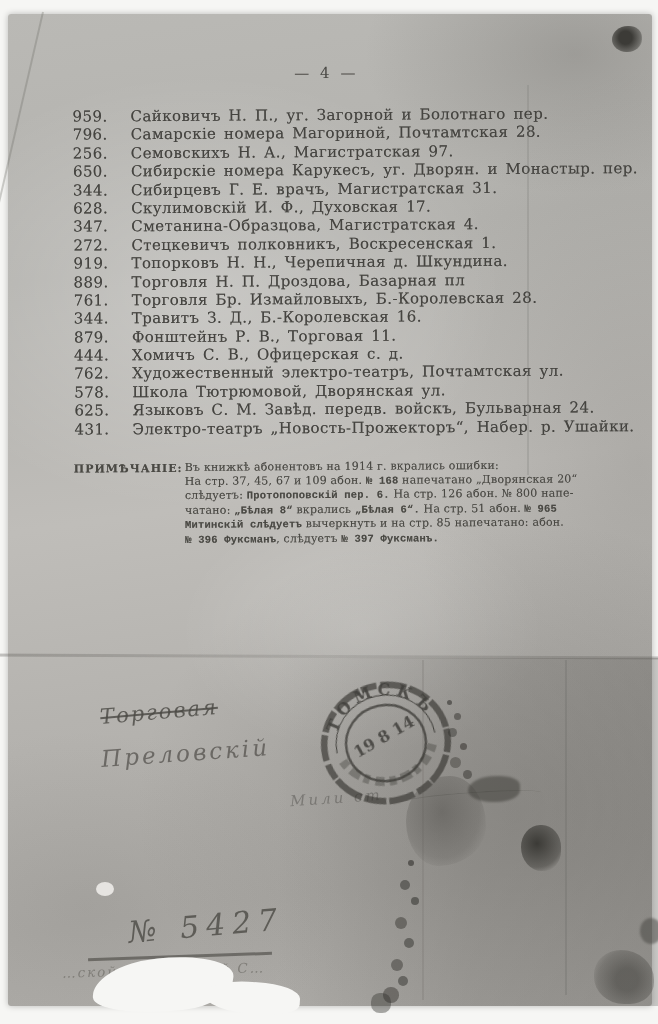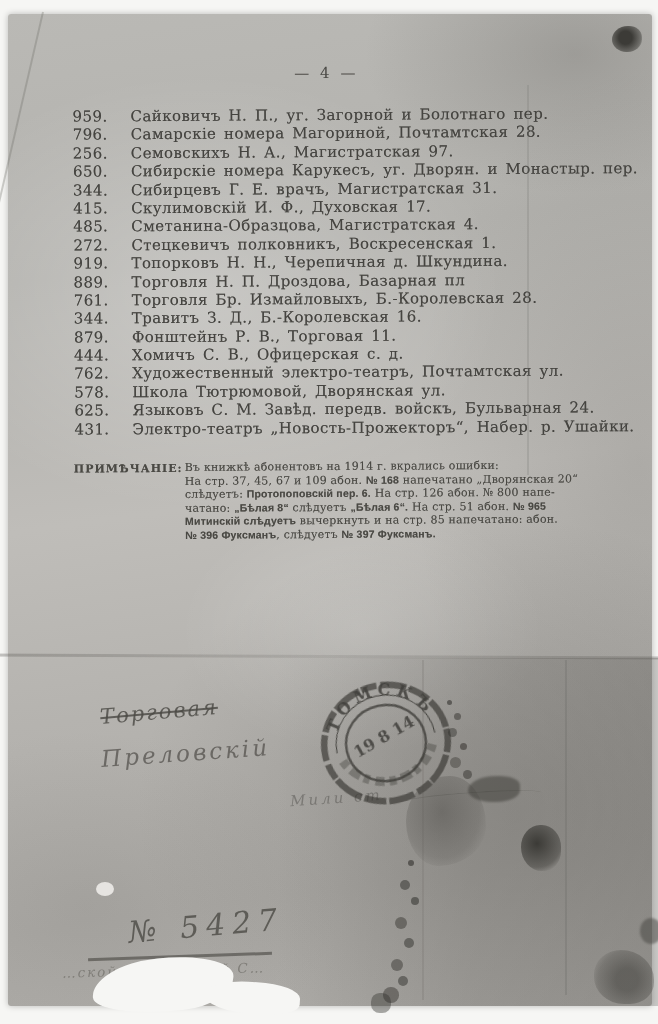--- a/index.html
+++ b/index.html
@@ -33,21 +33,21 @@
          letter-spacing:.4px;word-spacing:2.5px;text-shadow:0 0 .6px rgba(62,61,57,.55);}
   .entry .num{display:inline-block;width:44px;}
   .entry .txt{margin-left:14px;}
   .note-label{
     position:absolute;left:74px;top:461px;font-size:11px;letter-spacing:1px;
     color:#4a4944;font-weight:bold;text-shadow:0 0 .5px rgba(60,59,55,.5);
   }
   .note-lines{position:absolute;left:185px;top:460px;width:408px;color:#4a4944;}
   .note-line{font-size:11px;line-height:13.6px;white-space:nowrap;letter-spacing:.2px;
              text-shadow:0 0 .5px rgba(60,59,55,.45);}
-  .note-line .nb{font-family:Liberation Sans, sans-serif;font-weight:bold;font-size:10.5px;}
+  .note-line .nb{font-family:Liberation Mono, monospace;font-weight:bold;font-size:10.5px;}
   
   .hw{position:absolute;font-style:italic;white-space:nowrap;}
   .hw-crossed{left:100px;top:700px;font-size:21px;transform:rotate(-5deg);
               color:rgba(75,73,68,.82);text-decoration:line-through;
               text-decoration-thickness:2px;letter-spacing:2px;}
   .hw-name{left:101px;top:740px;font-size:23px;transform:rotate(-4deg);
            color:rgba(80,78,73,.72);letter-spacing:3px;}
   .hw-faint{left:290px;top:789px;font-size:15px;transform:rotate(-4deg);
             color:rgba(90,88,83,.55);letter-spacing:3px;}
   .scrawl-tail{position:absolute;left:402px;top:792px;width:140px;height:10px;
@@ -110,41 +110,41 @@
 <div class="content">
 
   <div class="pageno">— 4 —</div>
 
   <div class="entries" id="entries">
       <div class="entry"><span class="num">959.</span><span class="txt">Сайковичъ Н. П., уг. Загорной и Болотнаго пер.</span></div>
       <div class="entry"><span class="num">796.</span><span class="txt">Самарскіе номера Магориной, Почтамтская 28.</span></div>
       <div class="entry"><span class="num">256.</span><span class="txt">Семовскихъ Н. А., Магистратская 97.</span></div>
       <div class="entry"><span class="num">650.</span><span class="txt">Сибирскіе номера Карукесъ, уг. Дворян. и Монастыр. пер.</span></div>
       <div class="entry"><span class="num">344.</span><span class="txt">Сибирцевъ Г. Е. врачъ, Магистратская 31.</span></div>
-      <div class="entry"><span class="num">415.</span><span class="txt">Скулимовскій И. Ф., Духовская 17.</span></div>
-      <div class="entry"><span class="num">485.</span><span class="txt">Сметанина-Образцова, Магистратская 4.</span></div>
+      <div class="entry"><span class="num">628.</span><span class="txt">Скулимовскій И. Ф., Духовская 17.</span></div>
+      <div class="entry"><span class="num">347.</span><span class="txt">Сметанина-Образцова, Магистратская 4.</span></div>
       <div class="entry"><span class="num">272.</span><span class="txt">Стецкевичъ полковникъ, Воскресенская 1.</span></div>
       <div class="entry"><span class="num">919.</span><span class="txt">Топорковъ Н. Н., Черепичная д. Шкундина.</span></div>
       <div class="entry"><span class="num">889.</span><span class="txt">Торговля Н. П. Дроздова, Базарная пл</span></div>
       <div class="entry"><span class="num">761.</span><span class="txt">Торговля Бр. Измайловыхъ, Б.-Королевская 28.</span></div>
       <div class="entry"><span class="num">344.</span><span class="txt">Травитъ З. Д., Б.-Королевская 16.</span></div>
       <div class="entry"><span class="num">879.</span><span class="txt">Фонштейнъ Р. В., Торговая 11.</span></div>
       <div class="entry"><span class="num">444.</span><span class="txt">Хомичъ С. В., Офицерская с. д.</span></div>
       <div class="entry"><span class="num">762.</span><span class="txt">Художественный электро-театръ, Почтамтская ул.</span></div>
       <div class="entry"><span class="num">578.</span><span class="txt">Школа Тютрюмовой, Дворянская ул.</span></div>
       <div class="entry"><span class="num">625.</span><span class="txt">Языковъ С. М. Завѣд. передв. войскъ, Бульварная 24.</span></div>
       <div class="entry"><span class="num">431.</span><span class="txt">Электро-театръ „Новость-Прожекторъ“, Набер. р. Ушайки.</span></div>
     </div>
 
   <div class="note-label">ПРИМѢЧАНІЕ:</div>
   <div class="note-lines" id="note-lines">
       <div class="note-line"><span>Въ книжкѣ абонентовъ на 1914 г. вкрались ошибки:</span></div>
       <div class="note-line"><span>На стр. 37, 45, 67 и 109 абон. </span><span class="nb">№ 168</span><span> напечатано „Дворянская 20“</span></div>
       <div class="note-line"><span>слѣдуетъ: </span><span class="nb">Протопоповскій пер. 6.</span><span> На стр. 126 абон. № 800 напе-</span></div>
-      <div class="note-line"><span>чатано: </span><span class="nb">„Бѣлая 8“</span><span> слѣдуетъ </span><span class="nb">„Бѣлая 6“.</span><span> На стр. 51 абон. </span><span class="nb">№ 965</span></div>
+      <div class="note-line"><span>чатано: </span><span class="nb">„Бѣлая 8“</span><span> вкрались </span><span class="nb">„Бѣлая 6“.</span><span> На стр. 51 абон. </span><span class="nb">№ 965</span></div>
       <div class="note-line"><span class="nb">Митинскій слѣдуетъ</span><span> вычеркнуть и на стр. 85 напечатано: абон.</span></div>
       <div class="note-line"><span class="nb">№ 396 Фуксманъ</span><span>, слѣдуетъ </span><span class="nb">№ 397 Фуксманъ.</span></div>
     </div>
 </div>
 
 <div class="crease crease-d1"></div>
 <div class="crease crease-v1"></div>
 <div class="crease crease-h"></div>
 <div class="lower-shade"></div>
 <div class="crease crease-v2"></div>

